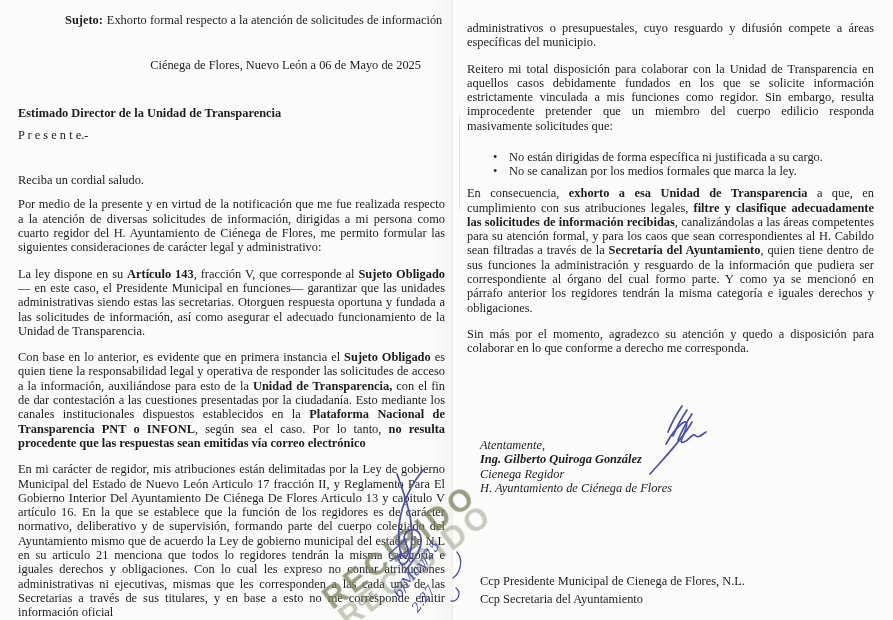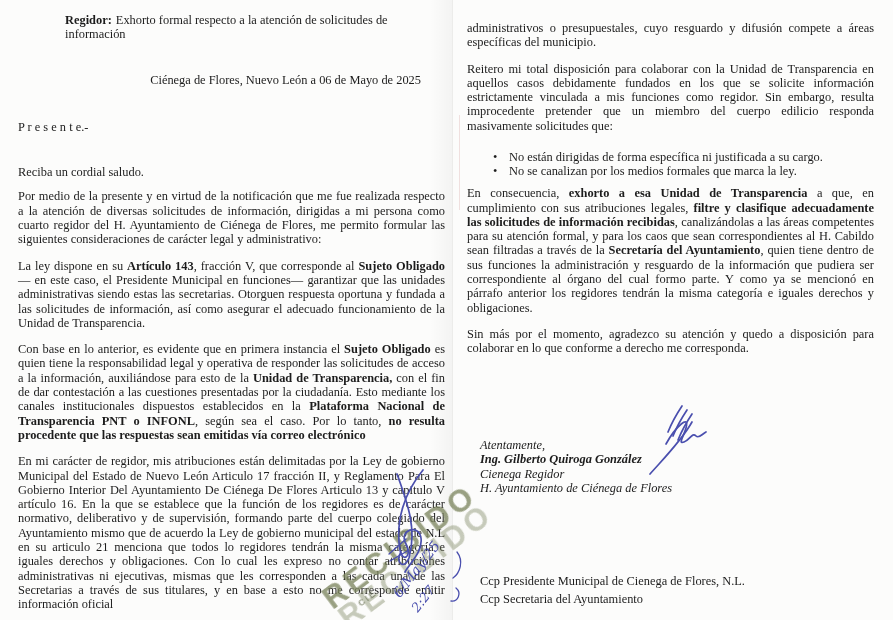--- a/index.html
+++ b/index.html
@@ -64,22 +64,23 @@
 </head>
 <body>
 
 <div class="canvas">
 
   <div class="fold-shadow"></div>
   <div class="fold-line"></div>
   <div class="edge-tint"></div>
 
   <div class="col col-left">
-    <p class="subject"><b>Regidor:</b><span>Exhorto formal respecto a la atención de solicitudes de información</span></p>
+    <p class="subject"><b>Sujeto:</b><span>Exhorto formal respecto a la atención de solicitudes de información</span></p>
     <p class="dateline">Ciénega de Flores, Nuevo León a 06 de Mayo de 2025</p>
+    <p class="recipient">Estimado Director de la Unidad de Transparencia</p>
     <p class="presente">P r e s e n t e.-</p>
     <p class="greeting">Reciba un cordial saludo.</p>
     <p>Por medio de la presente y en virtud de la notificación que me fue realizada respecto a la atención de diversas solicitudes de información, dirigidas a mi persona como cuarto regidor del H. Ayuntamiento de Ciénega de Flores, me permito formular las siguientes consideraciones de carácter legal y administrativo:</p>
     <p>La ley dispone en su <b>Artículo 143</b>, fracción V, que corresponde al <b>Sujeto Obligado</b> — en este caso, el Presidente Municipal en funciones— garantizar que las unidades administrativas siendo estas las secretarias. Otorguen respuesta oportuna y fundada a las solicitudes de información, así como asegurar el adecuado funcionamiento de la Unidad de Transparencia.</p>
     <p>Con base en lo anterior, es evidente que en primera instancia el <b>Sujeto Obligado</b> es quien tiene la responsabilidad legal y operativa de responder las solicitudes de acceso a la información, auxiliándose para esto de la <b>Unidad de Transparencia,</b> con el fin de dar contestación a las cuestiones presentadas por la ciudadanía. Esto mediante los canales institucionales dispuestos establecidos en la <b>Plataforma Nacional de Transparencia PNT o INFONL</b>, según sea el caso. Por lo tanto, <b>no resulta procedente que las respuestas sean emitidas vía correo electrónico</b></p>
     <p class="p-last">En mi carácter de regidor, mis atribuciones están delimitadas por la Ley de gobierno Municipal del Estado de Nuevo León Articulo 17 fracción II, y Reglamento Para El Gobierno Interior Del Ayuntamiento De Ciénega De Flores Articulo 13 y capitulo V artículo 16. En la que se establece que la función de los regidores es de carácter normativo, deliberativo y de supervisión, formando parte del cuerpo colegiado del Ayuntamiento mismo que de acuerdo la Ley de gobierno municipal del estado de N.L en su articulo 21 menciona que todos lo regidores tendrán la misma categoría e iguales derechos y obligaciones. Con lo cual les expreso no contar atribuciones administrativas ni ejecutivas, mismas que les corresponden a las cada una de las Secretarias a través de sus titulares, y en base a esto no me corresponde emitir información oficial</p>
   </div>
 
   <div class="col col-right">
     <p style="">administrativos o presupuestales, cuyo resguardo y difusión compete a áreas específicas del municipio.</p>

